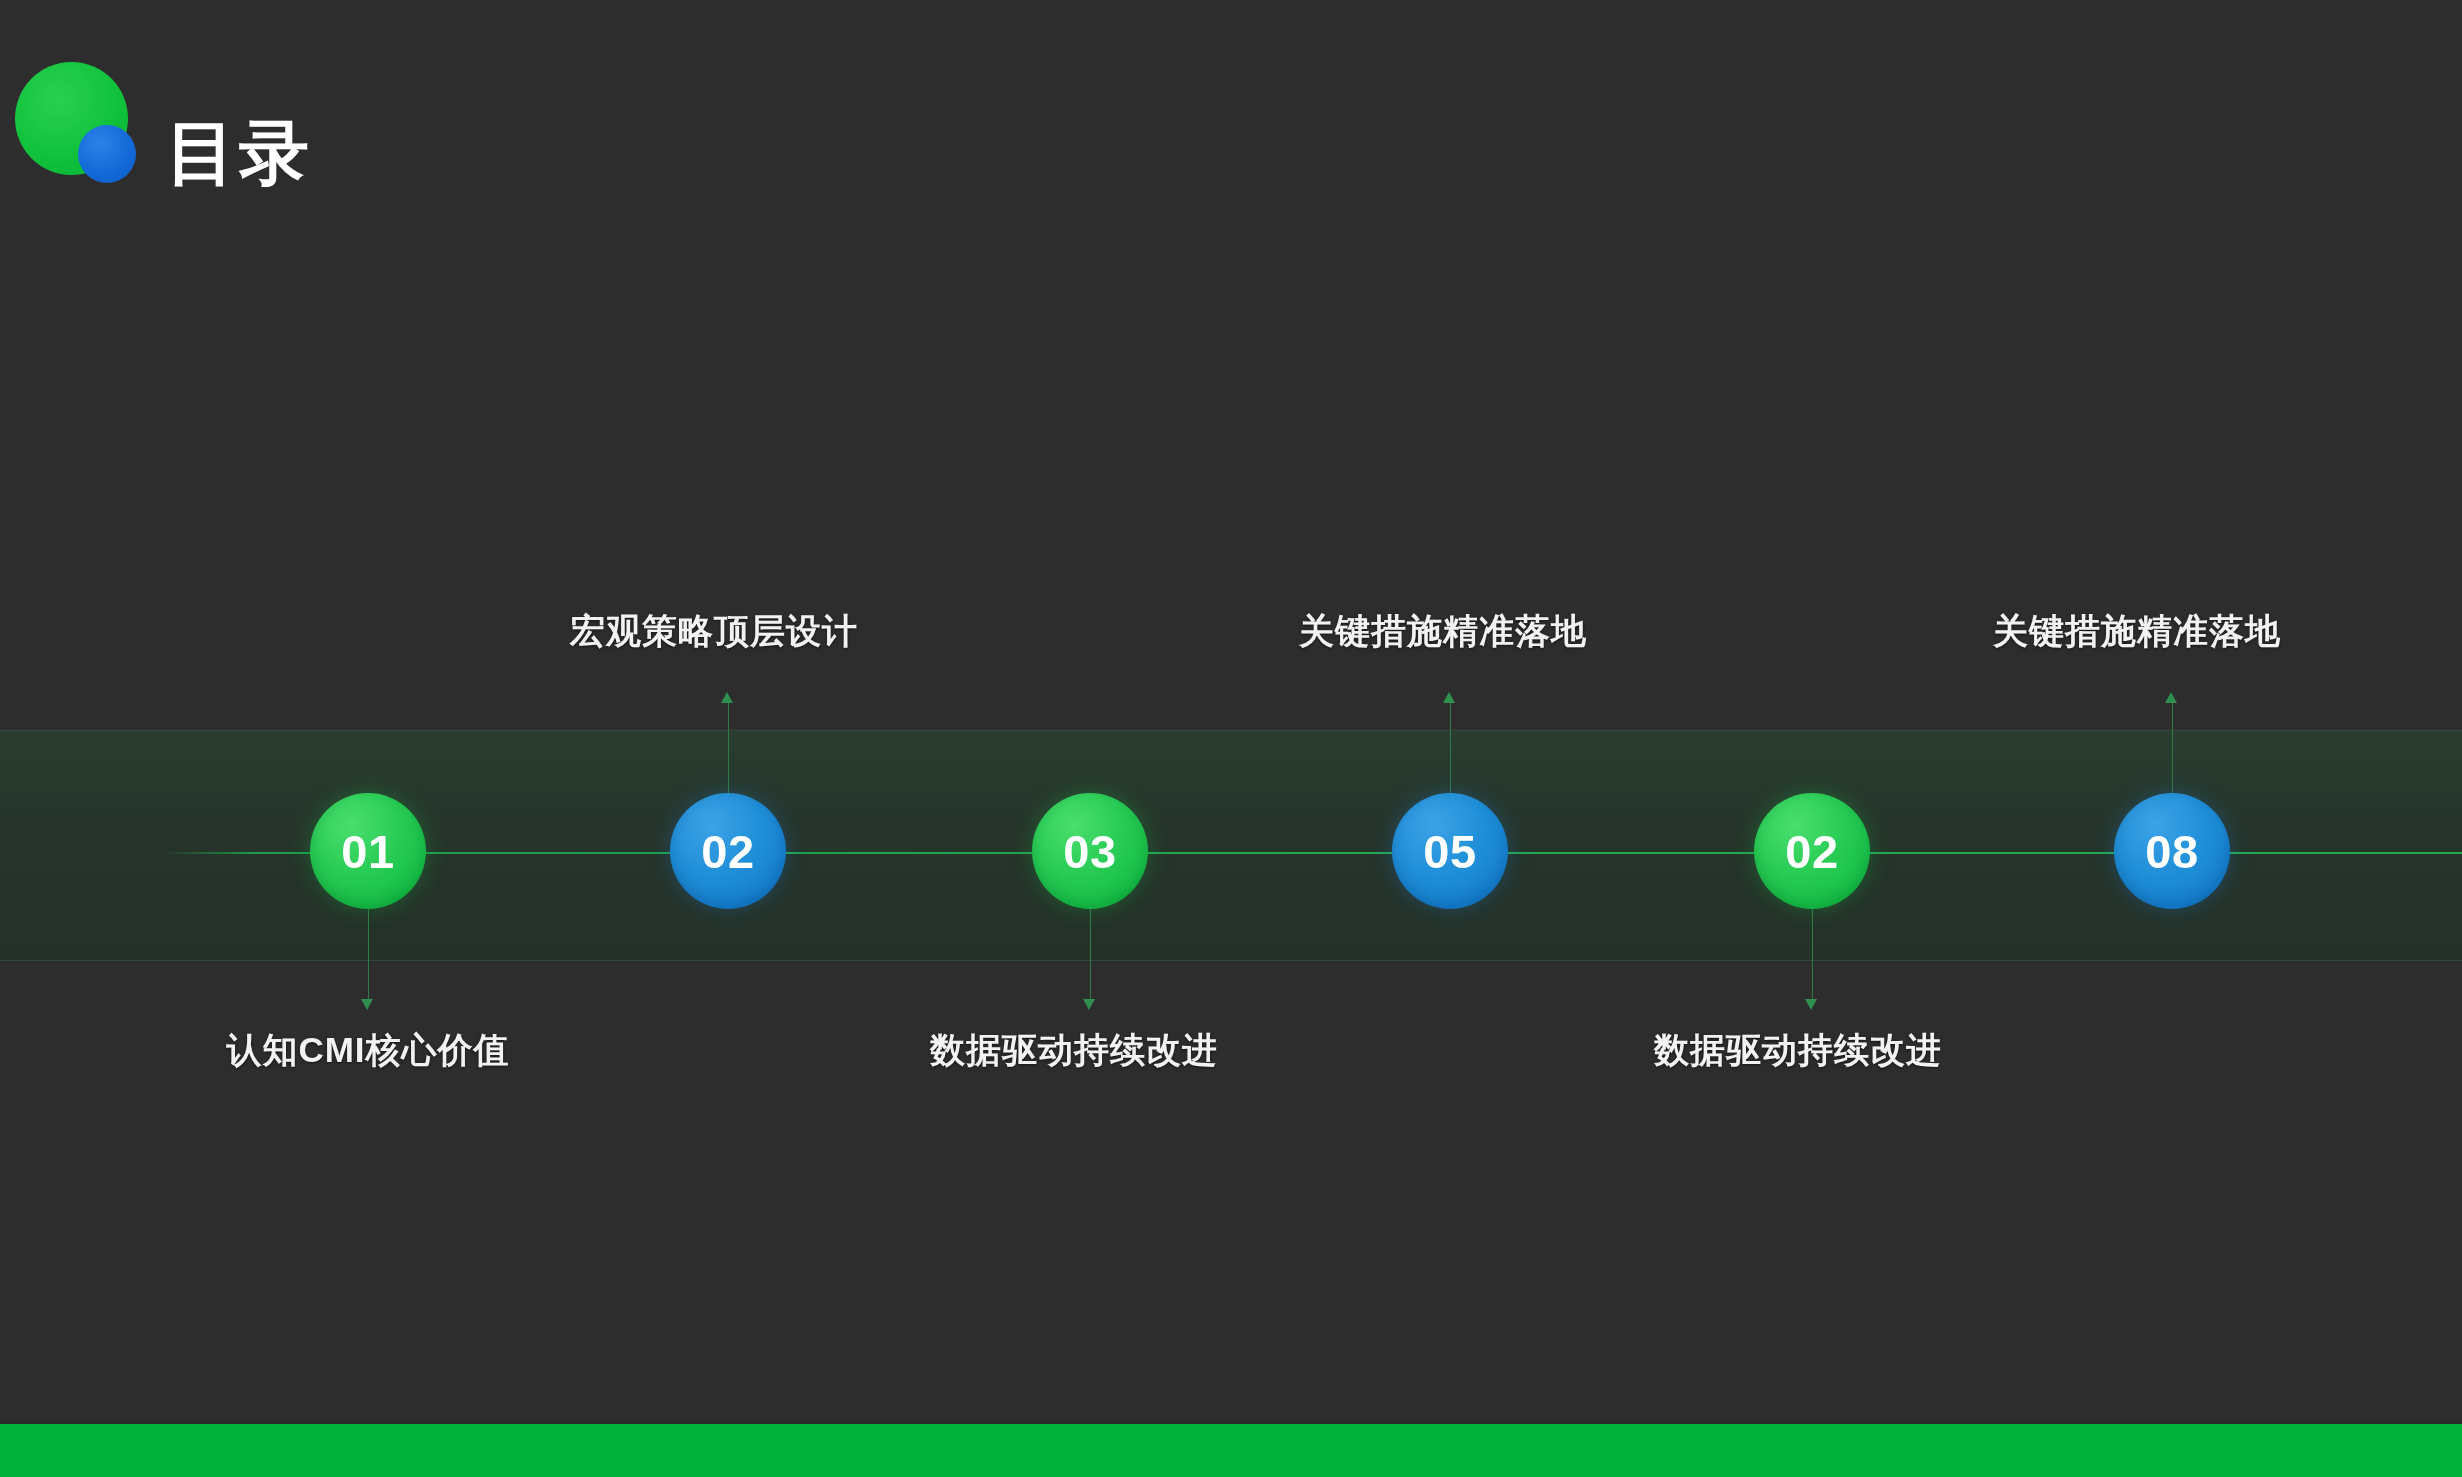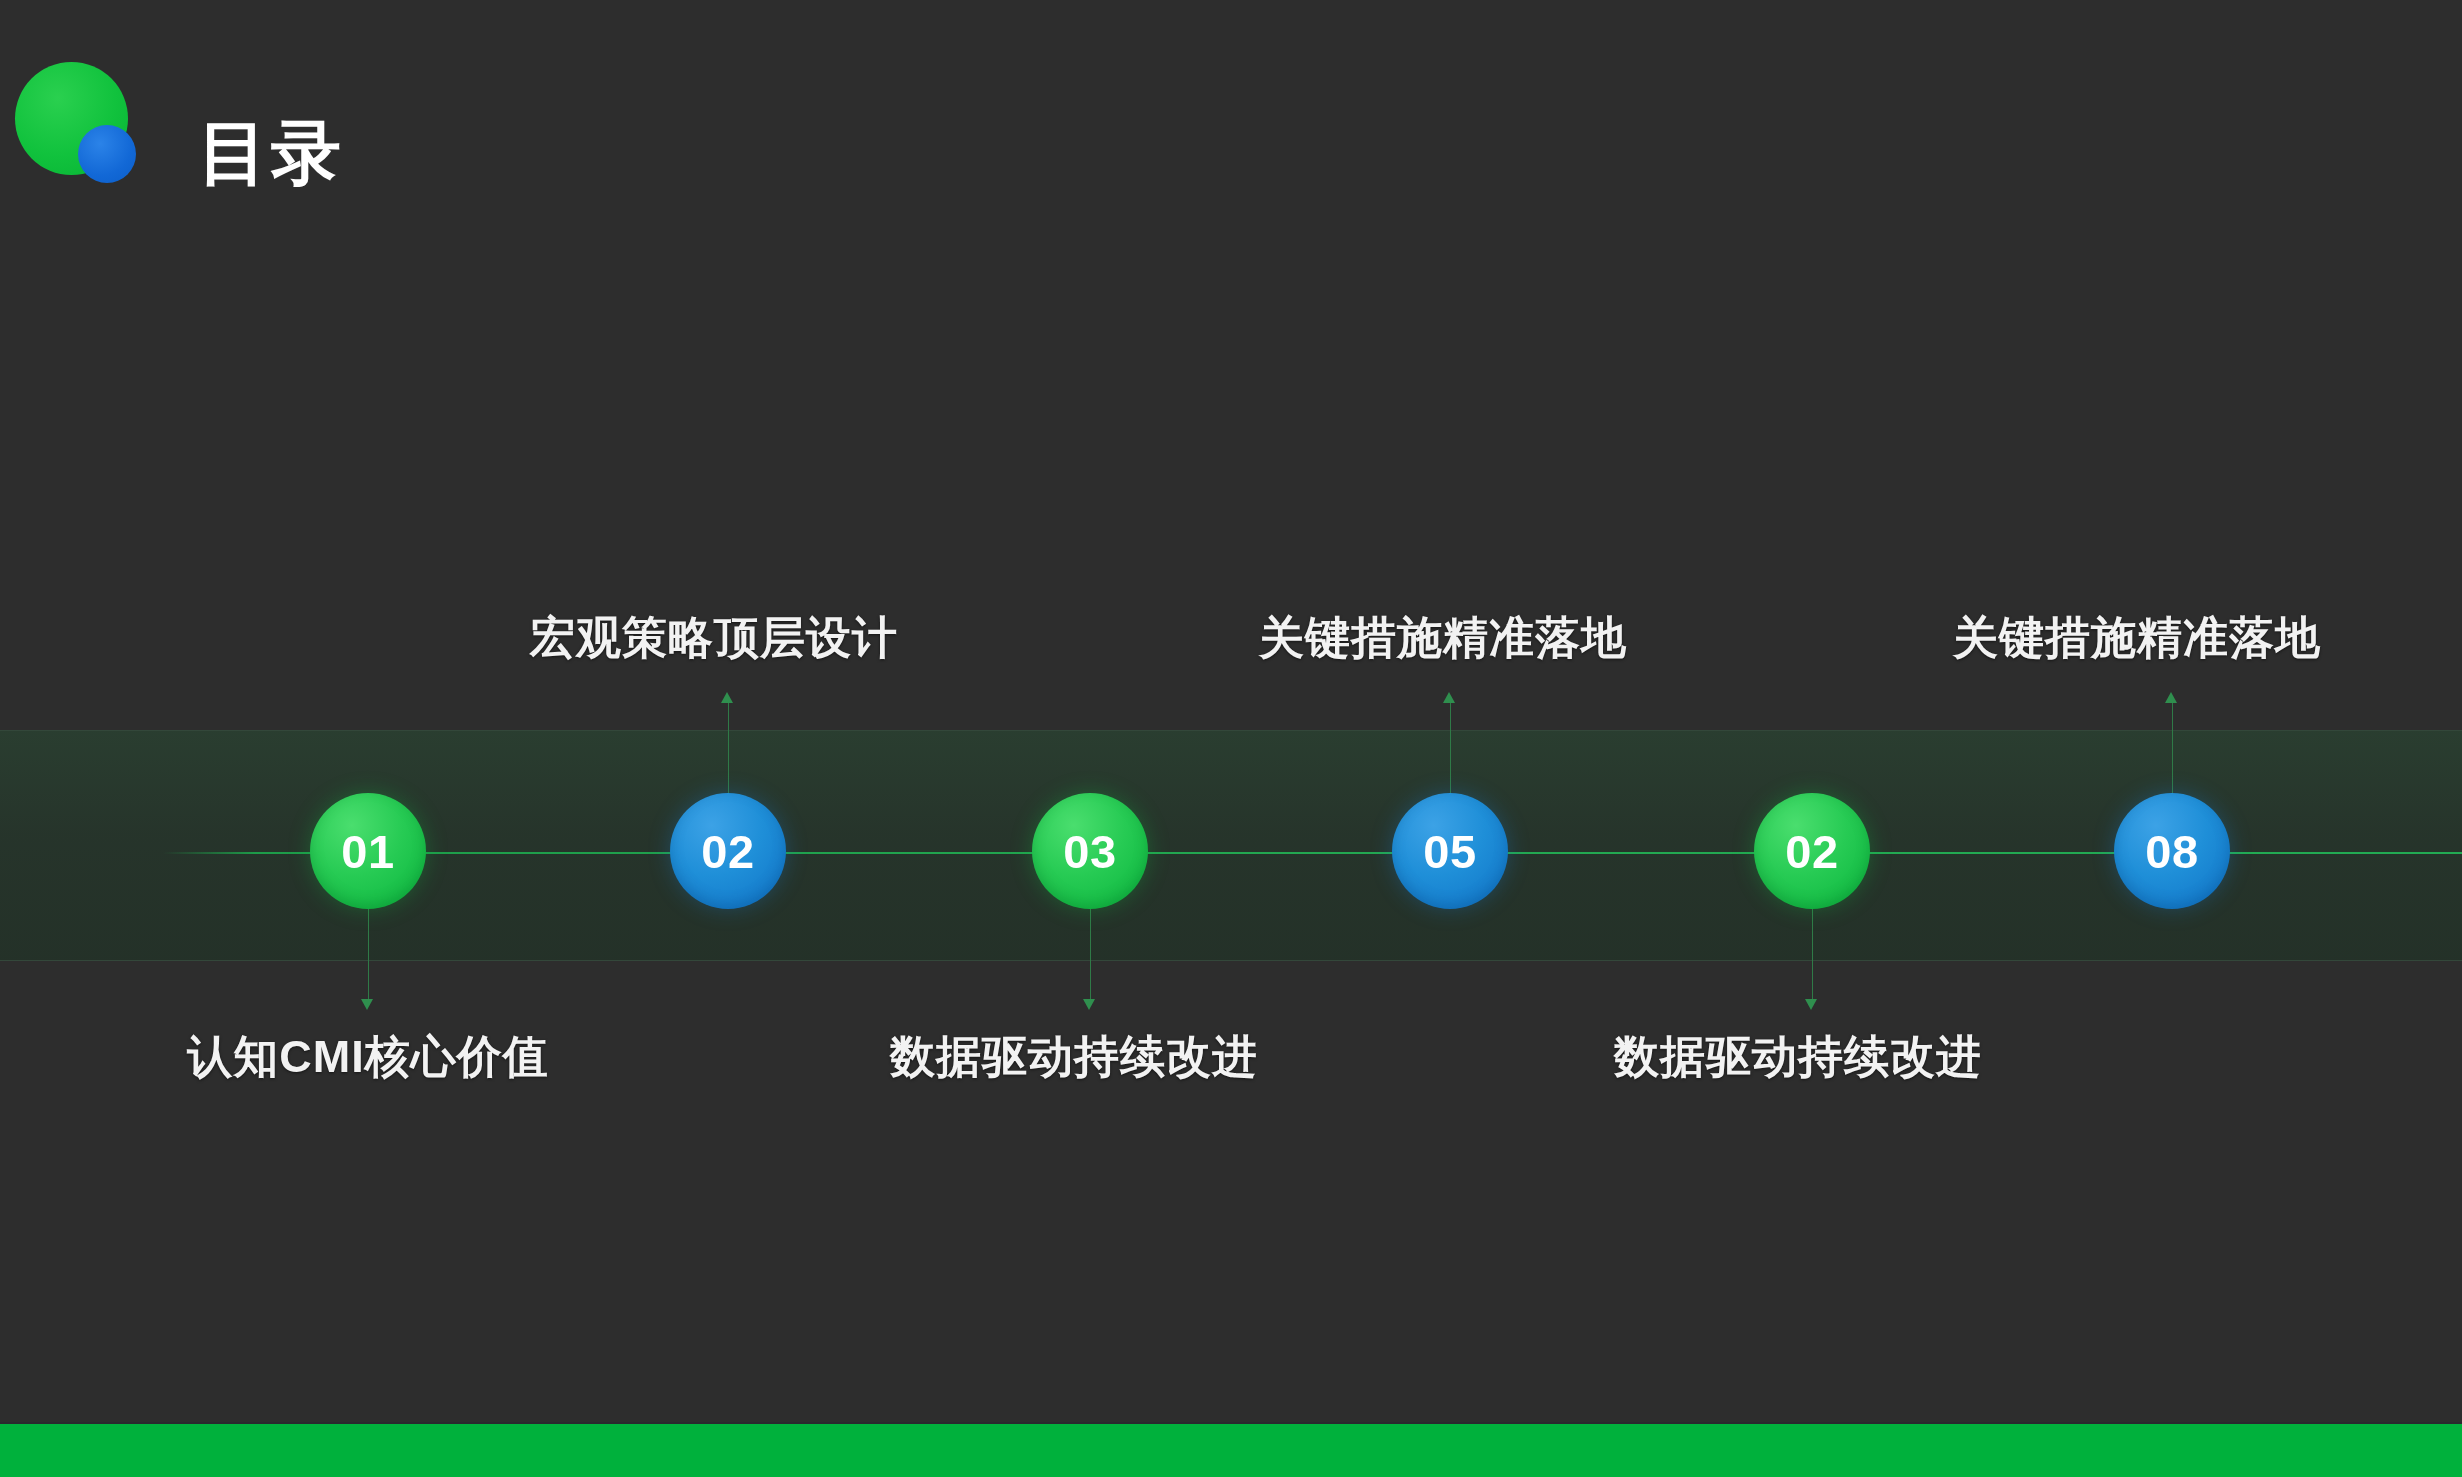--- a/index.html
+++ b/index.html
@@ -27,21 +27,20 @@
   #logo .small {
     position:absolute; left:63px; top:63px; width:58px; height:58px;
     border-radius:50%;
     background:radial-gradient(circle at 38% 32%, #2b83e8 0%, #1268d6 60%, #0b5ec9 100%);
   }
   #page-title {
     position:absolute; left:166px; top:118px;
     font-size:70px; line-height:1; font-weight:bold; color:#ffffff;
     letter-spacing:3px;
     white-space:nowrap;
-    margin-left:32px;
   }
 
   
   #band {
     position:absolute; left:0; top:730px; width:2626px; height:231px;
     background:#27332b;
     border-top:0.5px solid #33473a;
     border-bottom:0.5px solid #33473a;
   }
   #band::after{
@@ -94,21 +93,21 @@
     border-right:6.9px solid transparent;
   }
   .stem.up   .tip { top:-10.8px;  border-bottom:11.8px solid #2f8f4e; }
   .stem.down .tip { bottom:-10.8px; border-top:11.8px solid #2f8f4e; }
 
   
   .caption {
     position:absolute;
     transform:translateX(-50%);
     white-space:nowrap;
-    font-size:45px; font-weight:bold; color:#f2f2f2;
+    font-size:35px; font-weight:bold; color:#f2f2f2;
     letter-spacing:1px;
     text-shadow:0 1px 3px rgba(0,0,0,.55);
   }
   .caption.above { top:608px; }
   .caption.below { top:1027px; }
 
   
   #footer-bar {
     position:absolute; left:0; bottom:0; width:100%; height:53px;
     background:#00b13c;

